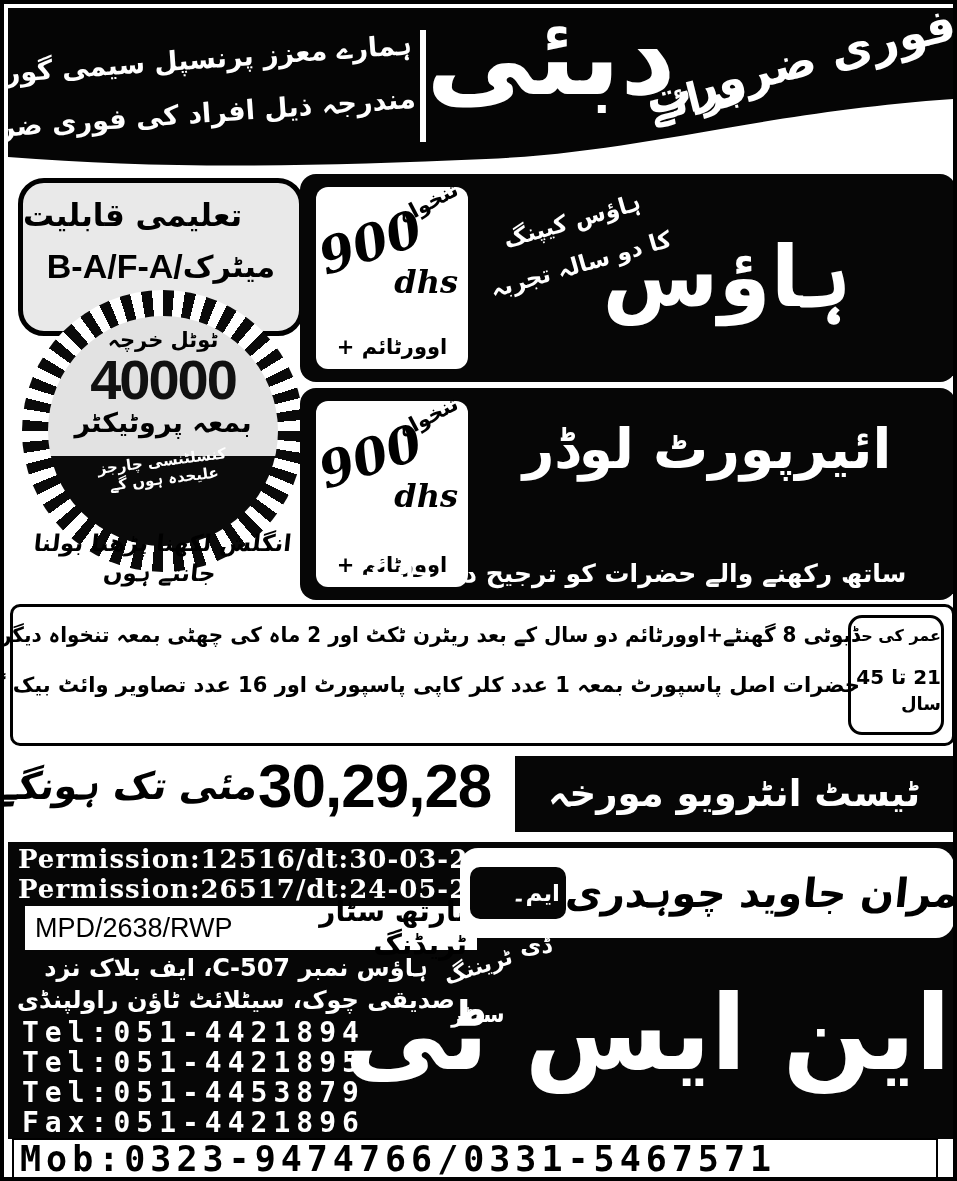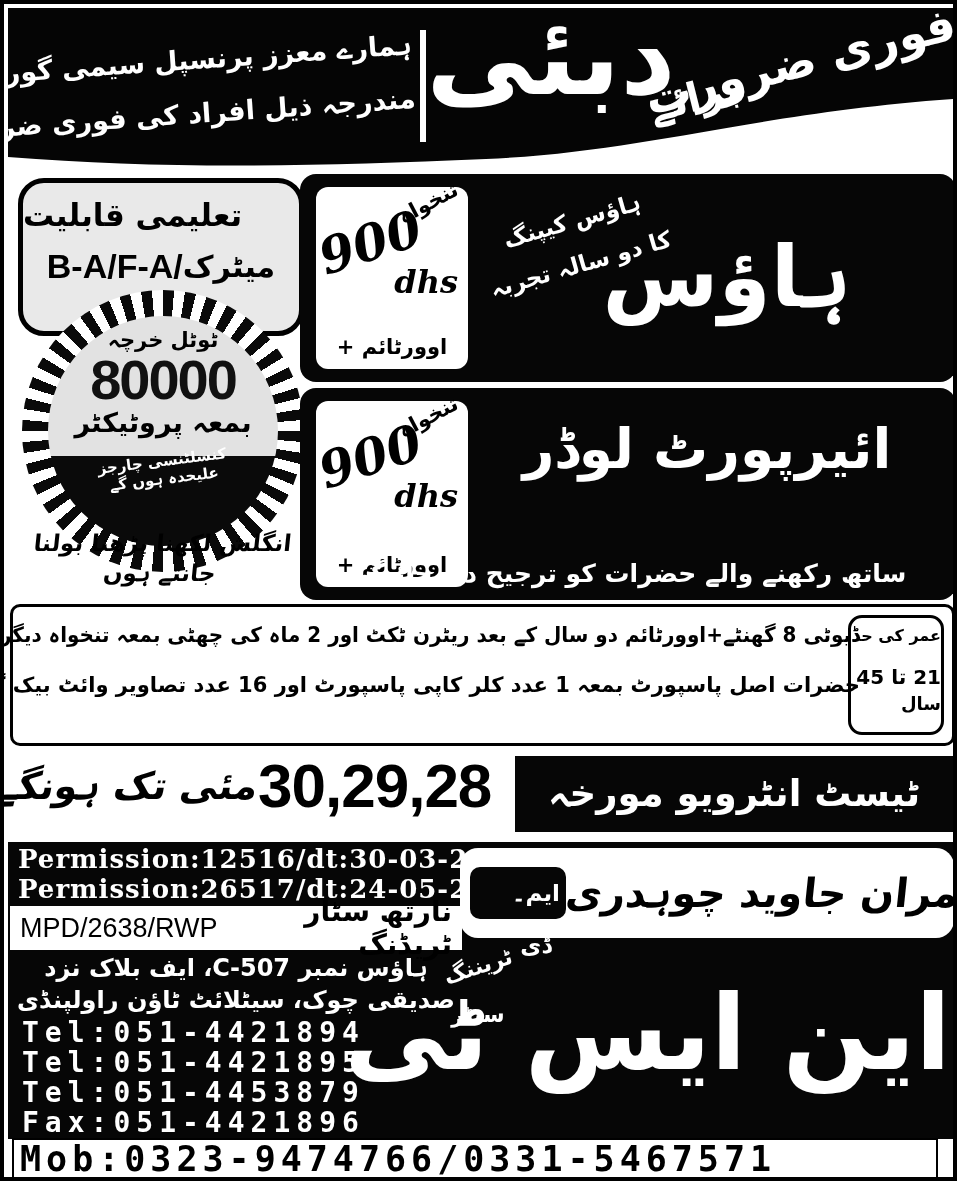--- a/index.html
+++ b/index.html
@@ -77,21 +77,21 @@
     font-size:37px; font-weight:bold; text-align:center; line-height:76px; }
   .int-dates { position:absolute; left:248px; top:0px; width:258px; font-family:"Liberation Sans", sans-serif;
     font-size:62px; font-weight:900; color:#000; letter-spacing:-1px; }
   .int-suffix { position:absolute; left:10px; top:14px; width:238px; font-size:38px; font-weight:bold; color:#000;
     transform:skewX(-10deg); text-align:center; white-space:nowrap; }
 
   
   .bottom { left:4px; top:838px; width:949px; height:297px; background:#060606; color:#fff; }
   .perm { position:absolute; left:10px; font-family:"DejaVu Serif", serif; font-size:26px; font-weight:bold; letter-spacing:1px; white-space:nowrap; }
   .perm1 { top:2px; } .perm2 { top:32px; }
-  .mpd-strip { position:absolute; left:2px; top:64px; width:452px; height:44px; background:#fff; color:#000;
+  .mpd-strip { position:absolute; left:17px; top:64px; width:452px; height:44px; background:#fff; color:#000;
     display:flex; align-items:center; justify-content:space-between; padding:12px 10px; }
   .mpd-code { font-family:"Liberation Sans", sans-serif; font-size:27px; }
   .mpd-company { font-size:28px; font-weight:bold; }
   .addr { position:absolute; left:0; width:456px; text-align:center; font-size:24px; font-weight:bold; white-space:nowrap; }
   .addr1 { top:112px; } .addr2 { top:144px; }
   .tels { position:absolute; left:14px; top:176px; }
   .tel-line { font-family:"DejaVu Sans Mono", monospace; font-size:28px; font-weight:bold; letter-spacing:6px; line-height:30px; white-space:nowrap; }
   .md-box { position:absolute; left:452px; top:6px; width:494px; height:90px; background:#fff; border-radius:18px;
     color:#000; display:flex; align-items:center; padding:0 10px; }
   .md-badge { width:96px; height:52px; background:#060606; color:#fff; border-radius:10px;
@@ -130,21 +130,21 @@
     <div class="edu-title">تعلیمی قابلیت</div>
     <div class="edu-value">
       <span class="edu-latin">B-A/F-A/</span>
       <span class="edu-urdu">میٹرک</span>
     </div>
   </div>
 
   <div class="abs badge">
     <div class="badge-inner">
       <div class="badge-label">ٹوٹل خرچہ</div>
-      <div class="badge-amount">80000</div>
+      <div class="badge-amount">40000</div>
       <div class="badge-includes">بمعہ پروٹیکٹر</div>
       <div class="badge-note" dir="rtl">کنسلٹنسی چارجز علیحدہ ہوں گے</div>
     </div>
   </div>
 
   <div class="abs english-req" dir="rtl">انگلش لکھنا پڑھنا بولنا جانتے ہوں</div>
 
   <div class="abs job-box job1">
     <div class="salary-box">
       <div class="sal-label">تنخواہ</div>

